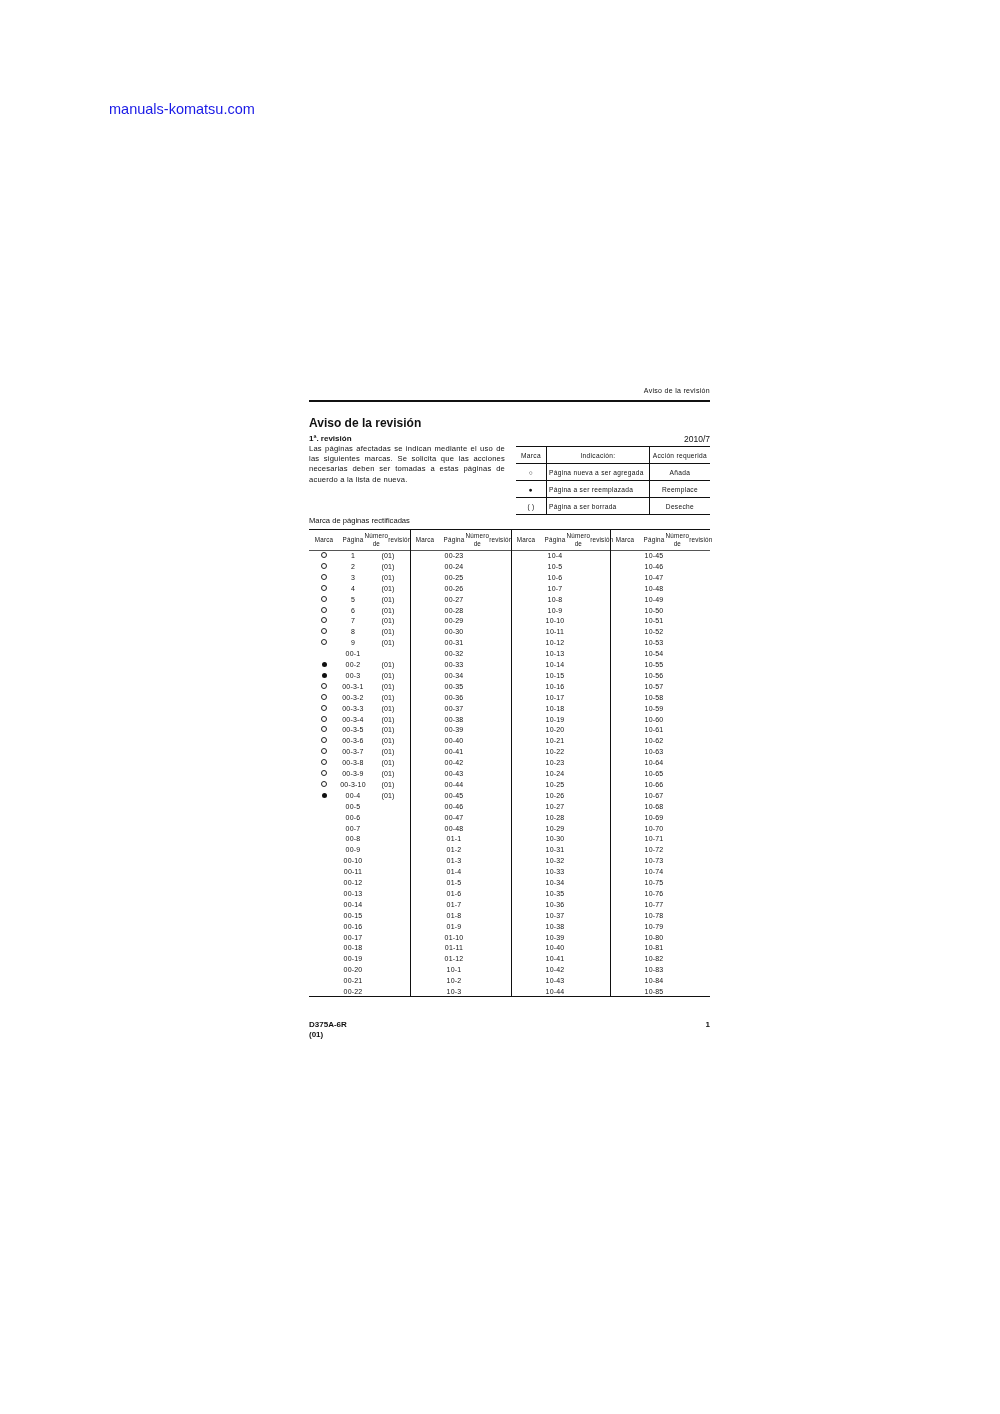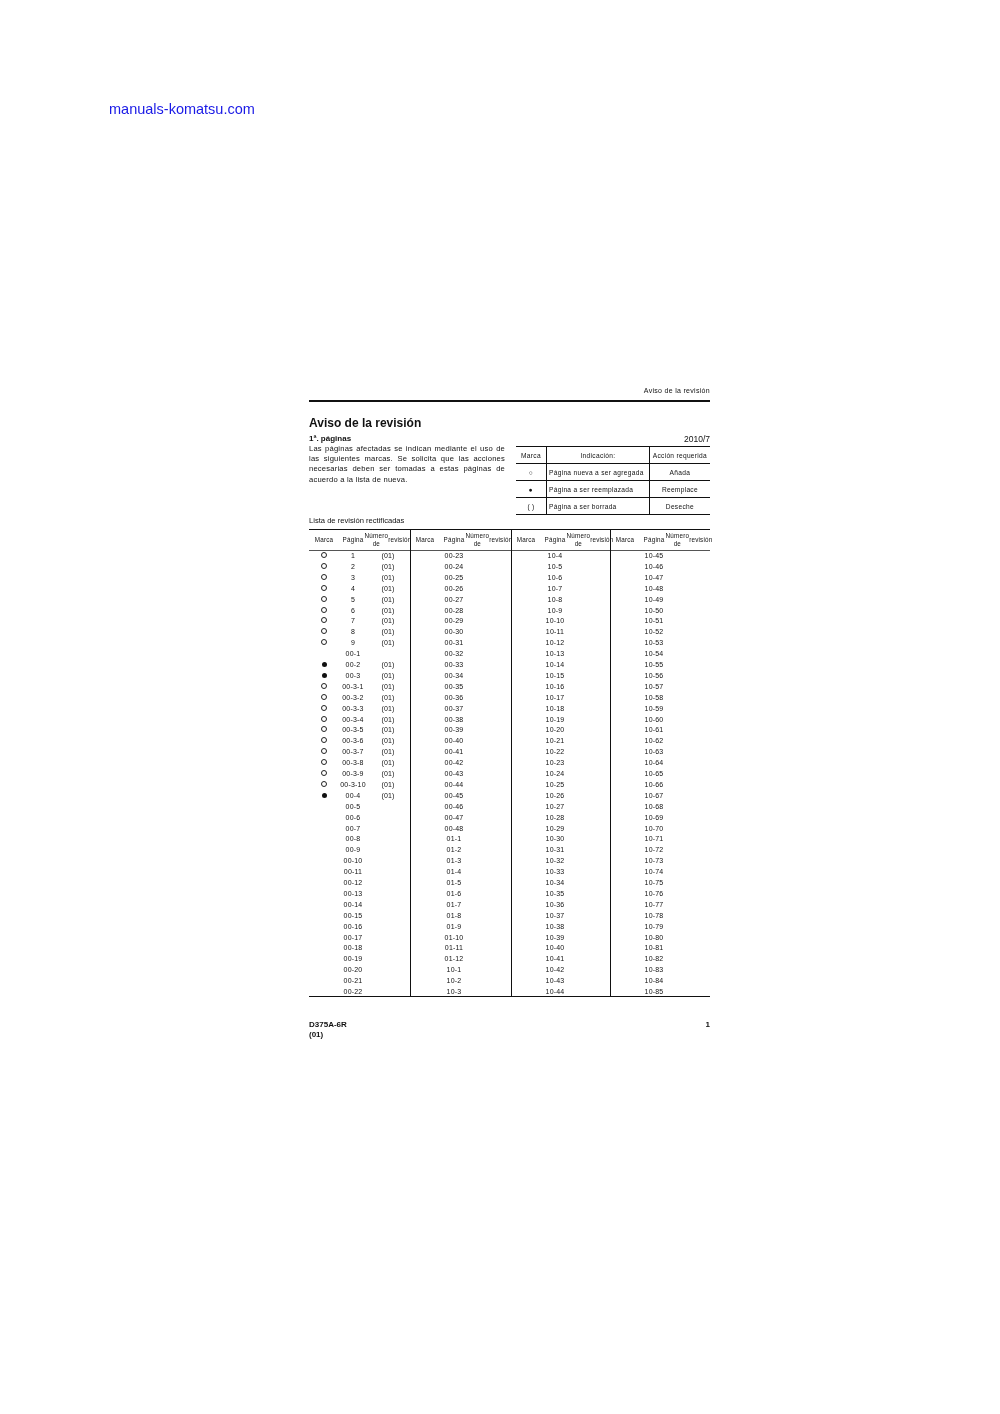--- a/index.html
+++ b/index.html
@@ -30,21 +30,21 @@
 </style>
 </head>
 <body>
 
 <a class="abs link">manuals-komatsu.com</a>
 
 <div class="abs runhead">Aviso de la revisión</div>
 <div class="abs rule"></div>
 
 <div class="abs title">Aviso de la revisión</div>
-<div class="abs sub">1ª. páginas</div>
+<div class="abs sub">1ª. revisión</div>
 <div class="abs date">2010/7</div>
 <div class="abs para">Las páginas afectadas se indican mediante el uso de las siguientes marcas. Se solicita que las acciones necesarias deben ser tomadas a estas páginas de acuerdo a la lista de nueva.</div>
 
 <table class="legend">
   <tbody>
       <tr>
     <td>Marca</td>
     <td class="c">Indicación:</td>
     <td class="c">Acción requerida</td>
   </tr>
@@ -59,21 +59,21 @@
     <td class="c">Reemplace</td>
   </tr>
   <tr>
     <td>( )</td>
     <td>Página a ser borrada</td>
     <td class="c">Deseche</td>
   </tr>
 </tbody>
   </table>
 
-<div class="abs listlabel">Lista de revisión rectificadas</div>
+<div class="abs listlabel">Marca de páginas rectificadas</div>
 
 <div class="abs maintop"></div>
 <div class="abs headsep"></div>
 <div class="abs mainbot"></div>
 <div class="abs vdiv" style="left:410px"></div>
 <div class="abs vdiv" style="left:511px"></div>
 <div class="abs vdiv" style="left:610px"></div>
 
 <div id="pages-table">
     <div class="abs hdr" style="left: 309px; width: 30px;">Marca</div>

